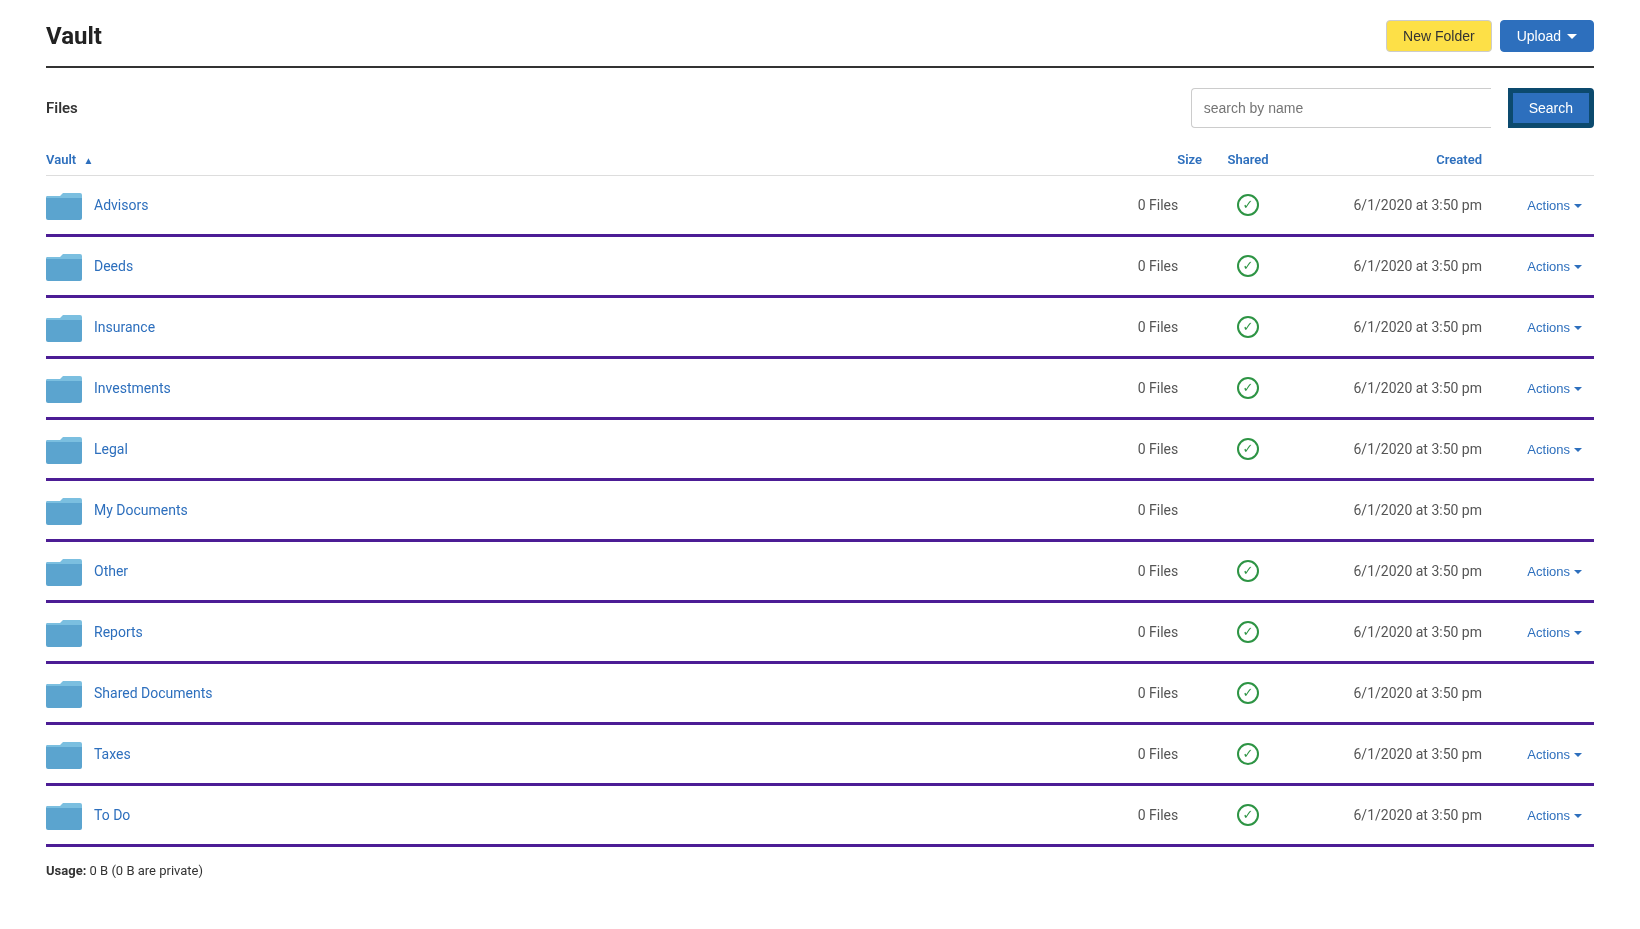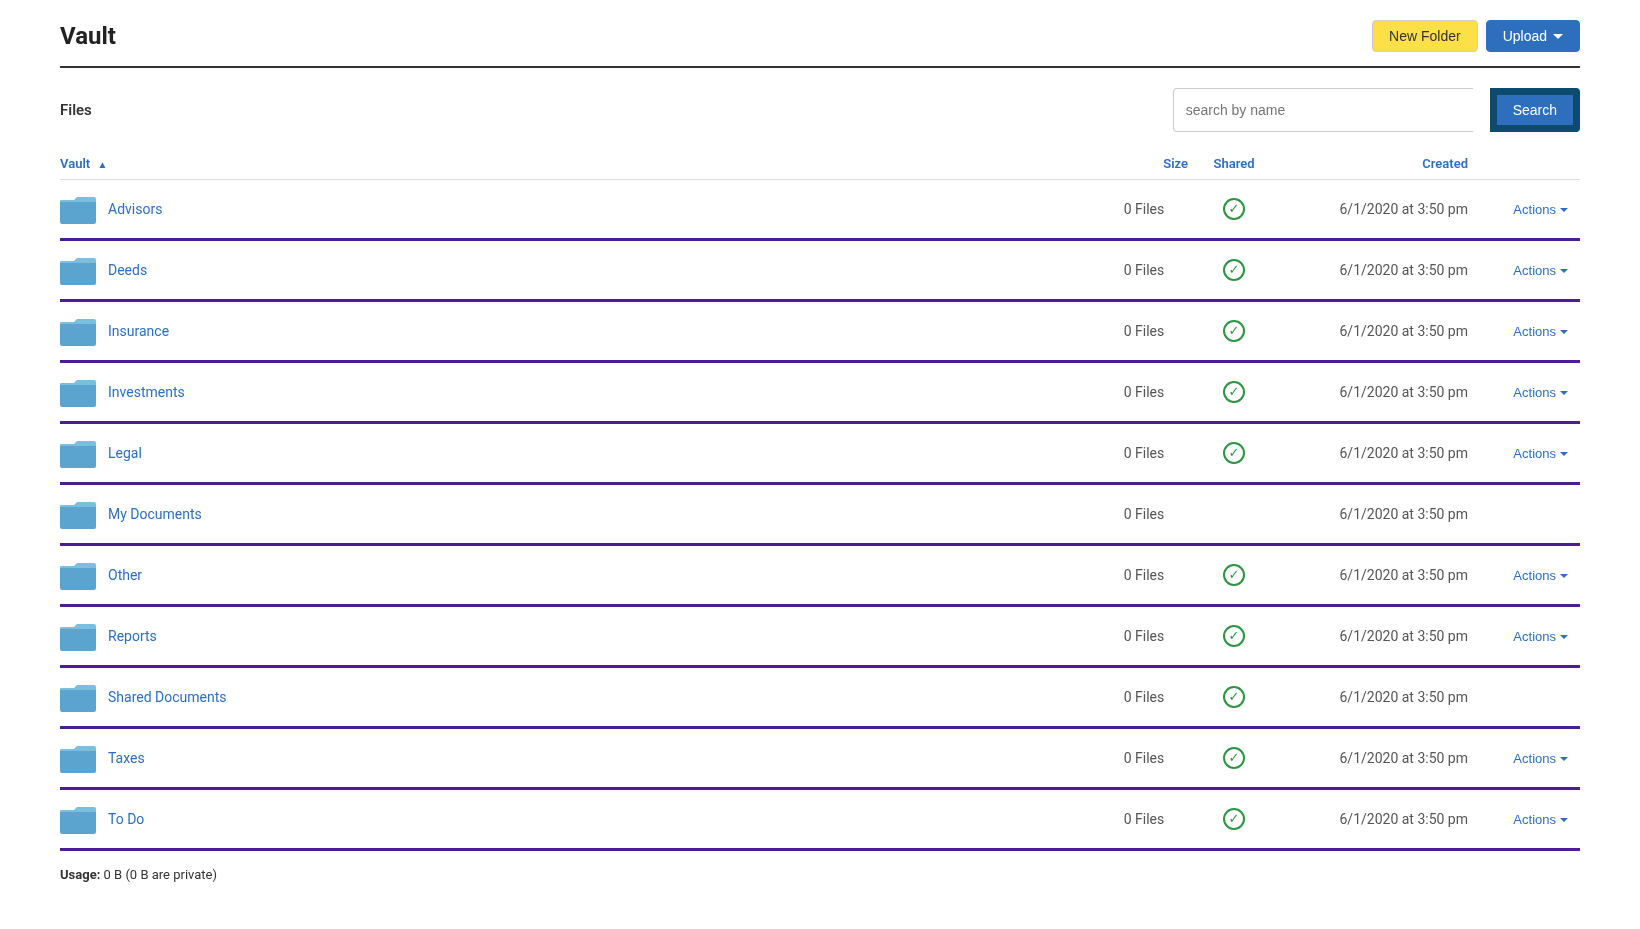--- a/index.html
+++ b/index.html
@@ -1,34 +1,34 @@
 <!DOCTYPE html>
 <html><head>
   <meta charset="utf-8">
   <style>
     * { box-sizing: border-box; margin: 0; padding: 0; }
     body { font-family: -apple-system, BlinkMacSystemFont, "Segoe UI", Roboto, Arial, sans-serif; font-size: 14px; color: #333; background: #fff; }
 
-    .page-wrapper { padding: 20px 60px; max-width: 1640px; margin: 0 auto; }
+    .page-wrapper { padding: 20px 46px; max-width: 1640px; margin: 0 auto; }
 
     
     .page-header { display: flex; align-items: center; justify-content: space-between; padding-bottom: 14px; border-bottom: 2px solid #333; margin-bottom: 20px; }
     .page-title { font-size: 24px; font-weight: 700; color: #222; }
     .header-actions { display: flex; gap: 8px; }
     .btn-new-folder { background: #fde047; border: 1px solid #ccc; color: #333; padding: 7px 16px; border-radius: 4px; cursor: pointer; font-size: 14px; }
     .btn-upload { background: #2d6fbd; border: 1px solid #2d6fbd; color: #ffffff; padding: 7px 16px; border-radius: 4px; cursor: pointer; font-size: 14px; display: flex; align-items: center; gap: 6px; }
     .btn-upload .caret { border-left: 5px solid transparent; border-right: 5px solid transparent; border-top: 5px solid #fff; display: inline-block; }
 
     
     .files-section { }
     .files-header { display: flex; align-items: center; justify-content: space-between; margin-bottom: 16px; }
     .files-label { font-size: 15px; font-weight: 600; color: #333; }
     .search-bar { display: flex; gap: 17px; }
     .search-input { border: 1px solid #ccc; border-right: none; border-radius: 4px 0 0 4px; padding: 7px 12px; font-size: 14px; color: #aaa; width: 300px; outline: none; }
-    .btn-search { background: #2d6fbd; border: 7px solid #0c4a6e; color: #fff; padding: 7px 16px; border-radius: 0 4px 4px 0; cursor: pointer; font-size: 14px; }
+    .btn-search { background: #2d6fbd; border: 5px solid #0c4a6e; color: #fff; padding: 7px 16px; border-radius: 0 4px 4px 0; cursor: pointer; font-size: 14px; }
 
     
     .files-table { width: 100%; border-collapse: collapse; }
     .files-table th { text-align: left; color: #2d6fbd; font-weight: 600; font-size: 13px; padding: 8px 12px 8px 0; border-bottom: 1px solid #ddd; cursor: pointer; }
     .files-table th.col-name { padding-left: 0; }
     .files-table th.col-size { text-align: right; width: 100px; }
     .files-table th.col-shared { text-align: center; width: 80px; }
     .files-table th.col-created { text-align: right; width: 200px; }
     .files-table th.col-actions { width: 100px; }
 

